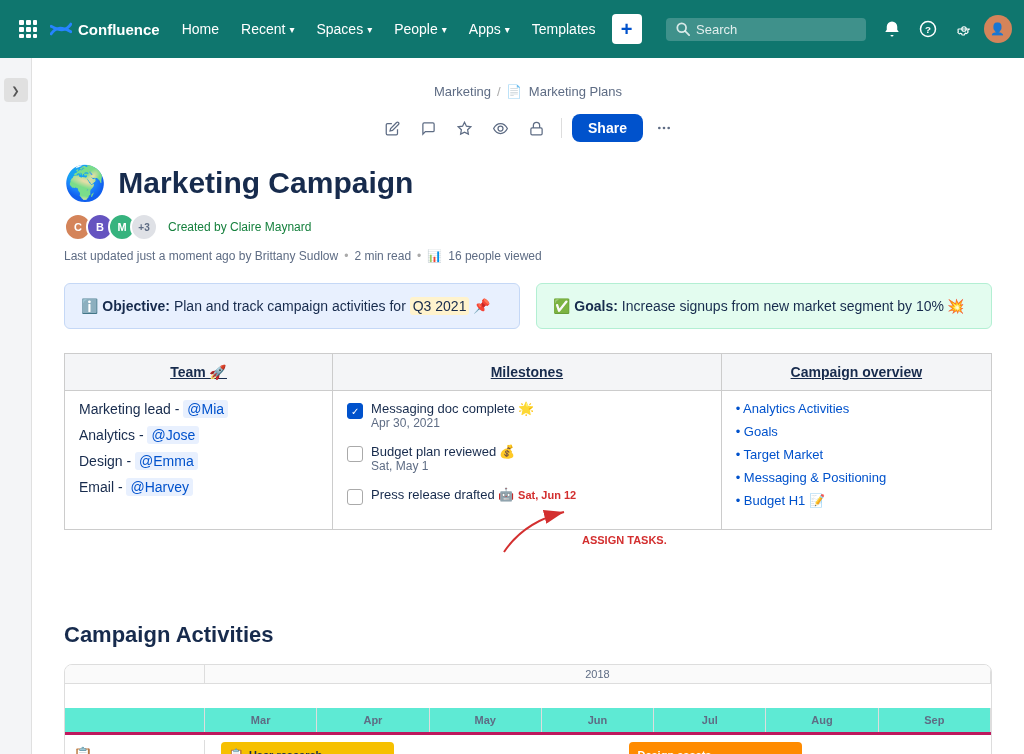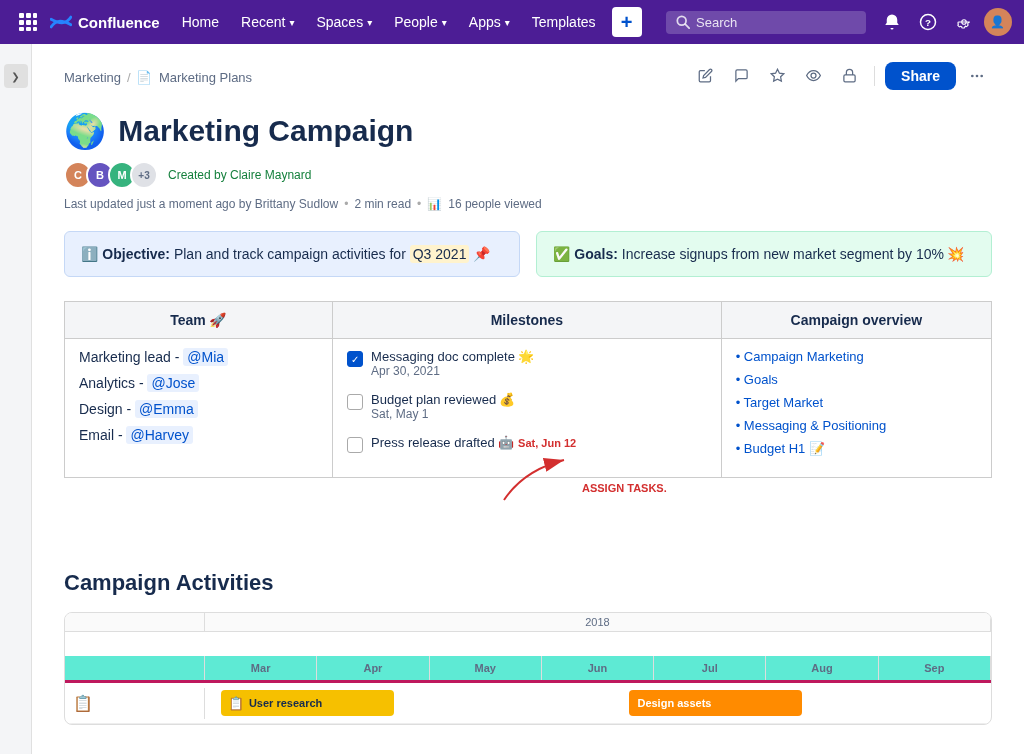--- a/index.html
+++ b/index.html
@@ -99,21 +99,21 @@
     .callout strong { font-weight: 700; margin-top: 28px; }
     .q3-highlight { background: #fff3cd; border-radius: 3px; padding: 1px 3px; }
 
     
     .campaign-table {
       width: 100%; border-collapse: collapse; border: 1px solid #ccc;
       margin-bottom: 32px; font-size: 14px;
     }
     .campaign-table th {
       background: #f4f5f7; border: 1px solid #ccc; padding: 10px 14px;
-      font-weight: 600; color: #172b4d; text-align: center;
+      font-weight: 600; color: #172b4d; text-align: center; text-decoration: underline;
     }
     .campaign-table td {
       border: 1px solid #ccc; padding: 10px 14px; vertical-align: top;
     }
     .team-cell { background: #fff; }
     .team-row { margin-bottom: 10px; color: #172b4d; }
     .mention { color: #0052cc; background: #e8f0fe; border-radius: 3px; padding: 1px 4px; }
     .milestone-cell { background: #fff; }
     .milestone-item { display: flex; align-items: flex-start; gap: 8px; margin-bottom: 14px; }
     .milestone-check { width: 16px; height: 16px; margin-top: 2px; border: 1.5px solid #aaa; border-radius: 3px; flex-shrink: 0; display: flex; align-items: center; justify-content: center; }
@@ -151,21 +151,21 @@
       overflow: hidden;
     }
     .bar-yellow { background: #f6c000; color: #172b4d; }
     .bar-orange { background: #ff8b00; color: #fff; }
     .bar-icon { margin-right: 4px; font-size: 13px; }
   </style>
 </head>
 <body>
 
 <nav>
-  <div style="display:flex;align-items:center;background:#4c1d95;padding:0 12px;height:44px;gap:2px;">
+  <div style="display:flex;align-items:center;background:#0f766e;padding:0 12px;height:58px;gap:2px;">
 
     <div style="width:32px;height:32px;display:flex;align-items:center;justify-content:center;cursor:pointer;border-radius:4px;color:#fff;margin-right:4px;">
       <svg width="18" height="18" viewBox="0 0 18 18" fill="white">
         <rect x="0" y="0" width="5" height="5" rx="1"></rect>
           <rect x="7" y="0" width="5" height="5" rx="1"></rect>
           <rect x="14" y="0" width="4" height="5" rx="1"></rect>
         <rect x="0" y="7" width="5" height="5" rx="1"></rect>
           <rect x="7" y="7" width="5" height="5" rx="1"></rect>
           <rect x="14" y="7" width="4" height="5" rx="1"></rect>
         <rect x="0" y="14" width="5" height="4" rx="1"></rect>
@@ -238,21 +238,21 @@
 </nav>
 
 <div class="page-wrapper">
 
   <div class="sidebar-toggle">
     <div class="sidebar-toggle-btn">❯</div>
   </div>
 
   <div class="main-content">
 
-    <div style="display:flex;align-items:center;justify-content:space-between;padding-top:12px;">
+    <div style="display:flex;align-items:center;justify-content:space-between;padding-top:12px;flex-direction:column;">
       <div class="breadcrumb">
         <a href="#">Marketing</a>
         <span class="breadcrumb-sep">/</span>
         <span>📄</span>
         <a href="#">Marketing Plans</a>
       </div>
       <div class="doc-toolbar">
         <button class="toolbar-icon-btn" title="Edit">
           <svg width="15" height="15" viewBox="0 0 24 24" fill="none" stroke="#5e6c84" stroke-width="2">
               <path d="M11 4H4a2 2 0 0 0-2 2v14a2 2 0 0 0 2 2h14a2 2 0 0 0 2-2v-7"></path>
@@ -369,21 +369,21 @@
             </div>
             <div class="milestone-item">
               <div class="milestone-check"></div>
               <div>
                 <div class="milestone-text">Press release drafted 🤖 <span style="font-size:11px;color:#d32f2f;font-weight:600;">Sat, Jun 12</span></div>
               </div>
             </div>
           </td>
 
           <td class="overview-cell">
-            <a href="#" class="overview-link">• Campaign Marketing</a>
+            <a href="#" class="overview-link">• Analytics Activities</a>
             <a href="#" class="overview-link">• Goals</a>
             <a href="#" class="overview-link">• Target Market</a>
             <a href="#" class="overview-link">• Messaging &amp; Positioning</a>
             <a href="#" class="overview-link">• Budget H1 📝</a>
           </td>
         </tr>
       </tbody>
     </table>
 
     <div style="position:relative;margin-top:-20px;margin-bottom:20px;height:60px;">

